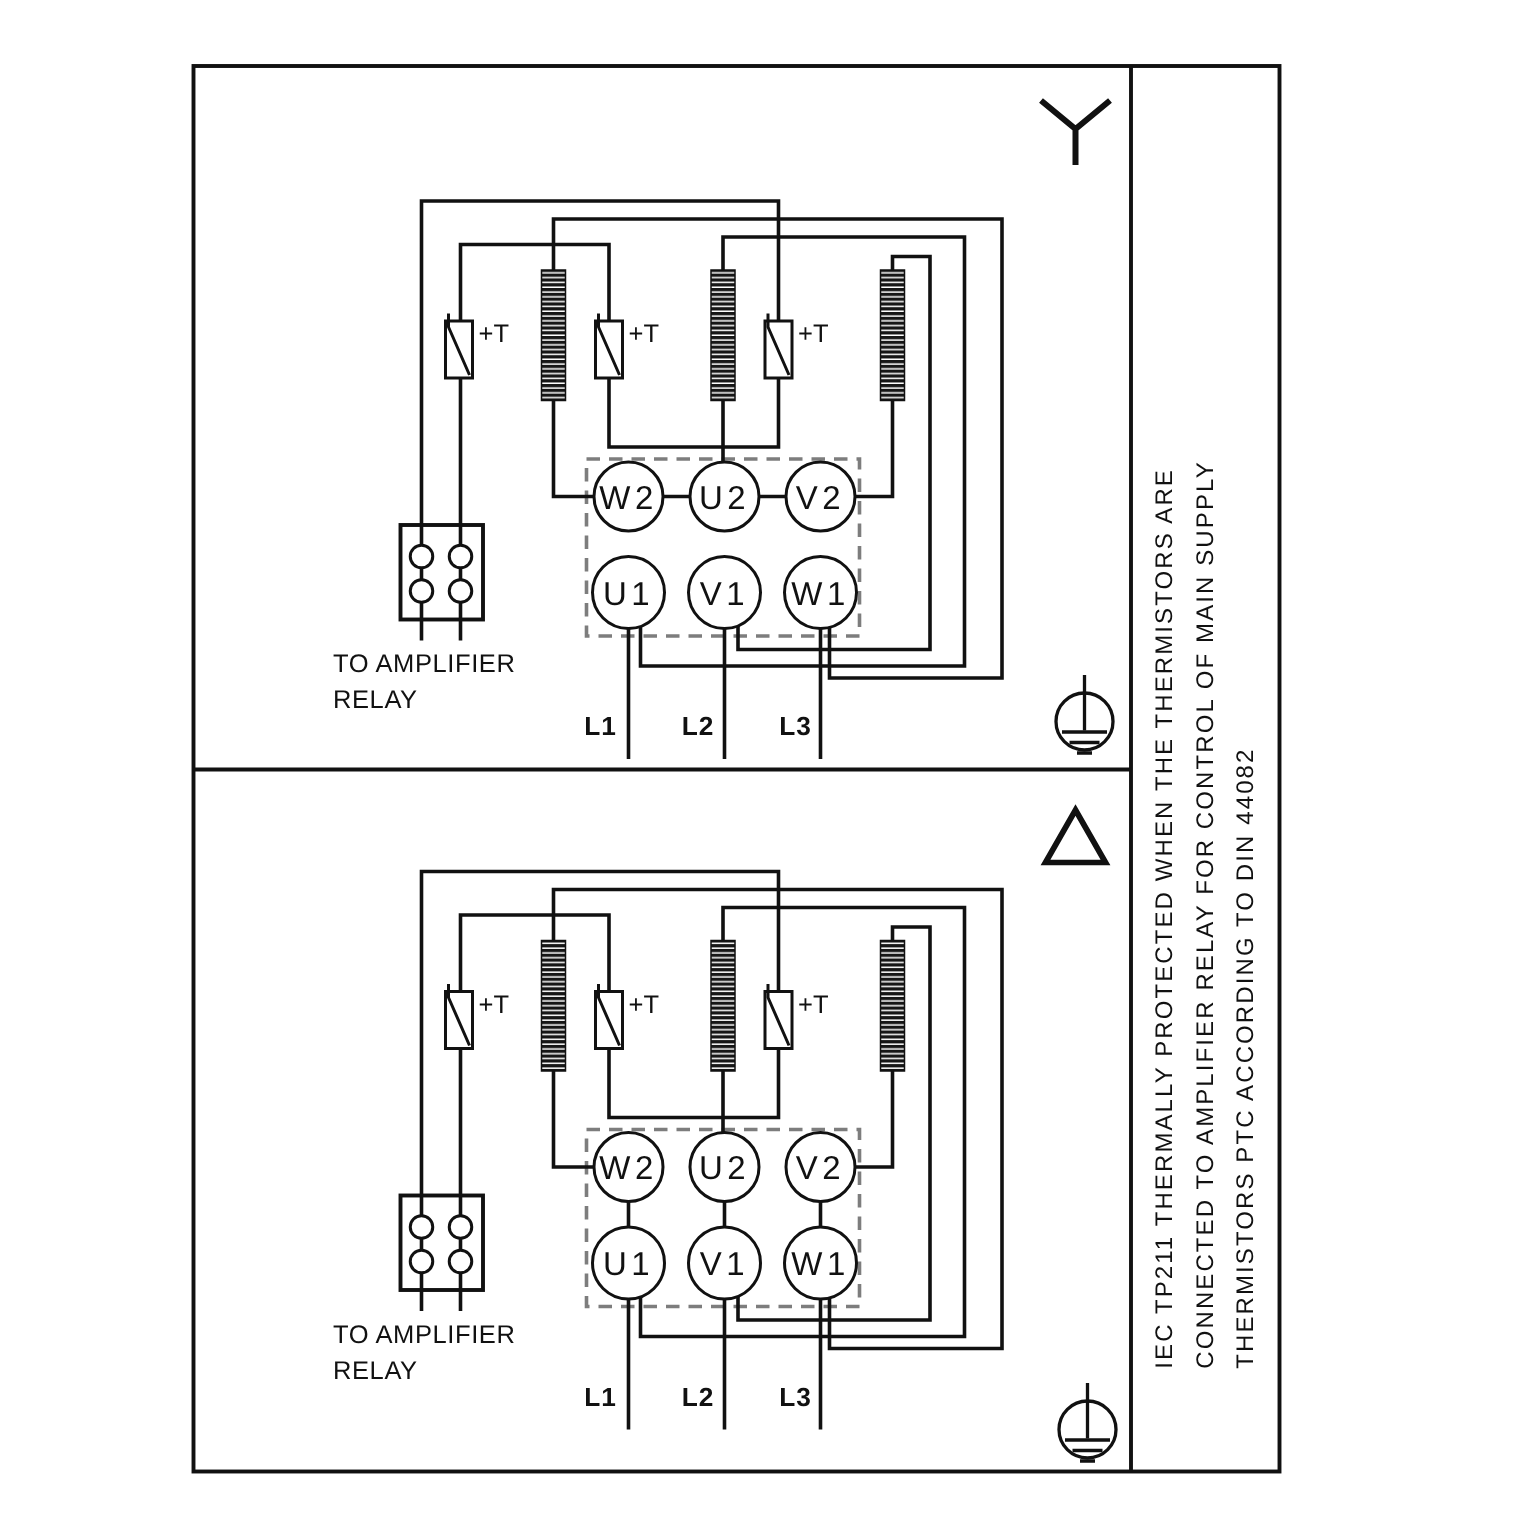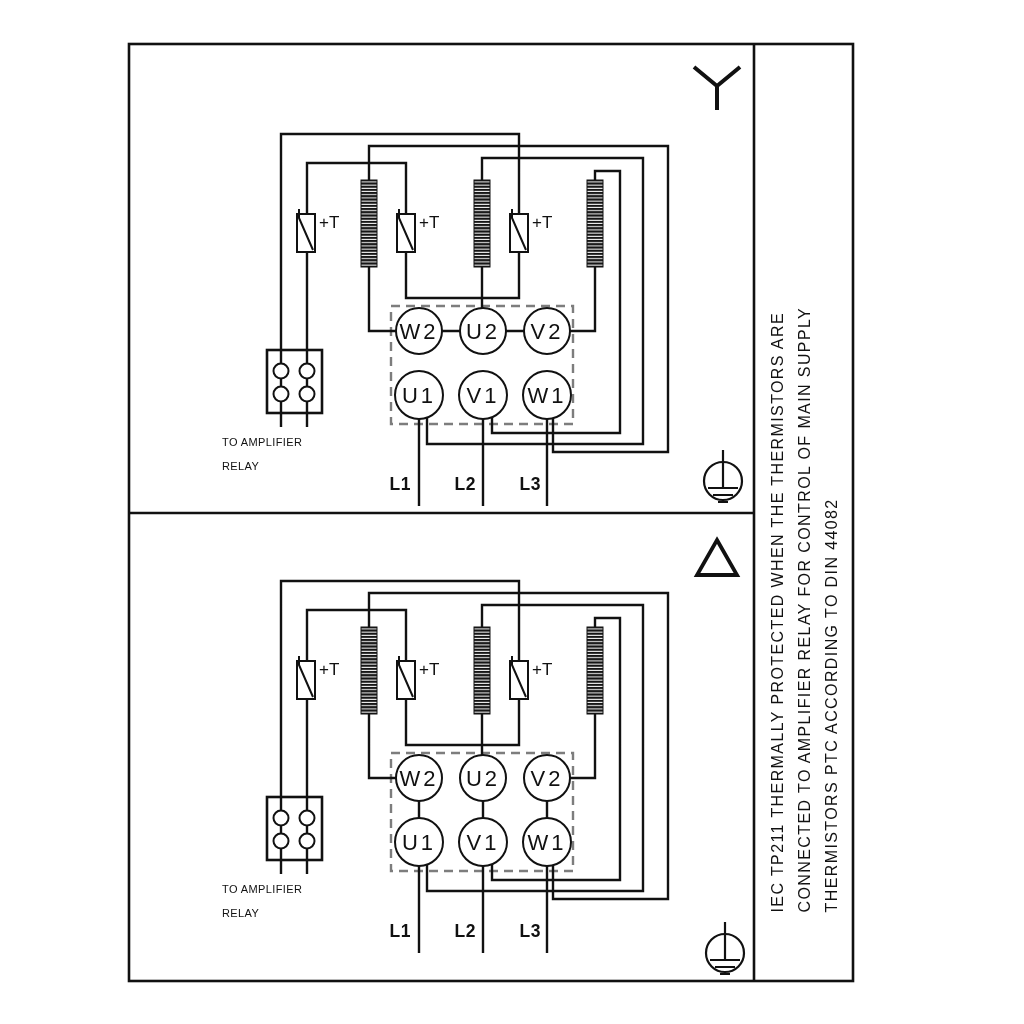--- a/index.html
+++ b/index.html
@@ -3,21 +3,21 @@
 <meta charset="utf-8">
 <style>
   html,body{margin:0;padding:0;background:#fff;}
   .page{position:relative;width:1024px;height:1024px;background:#fff;overflow:hidden;
         font-family:"Liberation Sans","DejaVu Sans",sans-serif;}
   svg{position:absolute;left:0;top:0;}
   svg text{font-family:"Liberation Sans","DejaVu Sans",sans-serif;fill:#111;}
   .term-label{font-size:22px;letter-spacing:3px;}
   .t-label{font-size:17px;}
   .l-label{font-size:17.5px;font-weight:bold;letter-spacing:0.5px;}
-  .relay-note{position:absolute;left:222px;width:150px;font-size:11px;line-height:23.5px;
+  .relay-note{position:absolute;left:222px;width:150px;font-size:17px;line-height:23.5px;
               letter-spacing:0.4px;color:#111;white-space:nowrap;}
   .side-note{position:absolute;left:524px;top:592px;width:560px;height:81px;
              transform:rotate(-90deg);font-size:16px;line-height:27px;letter-spacing:1.4px;
              color:#111;text-align:left;white-space:nowrap;}
 </style>
 </head>
 <body>
 
 <div class="page">
 

